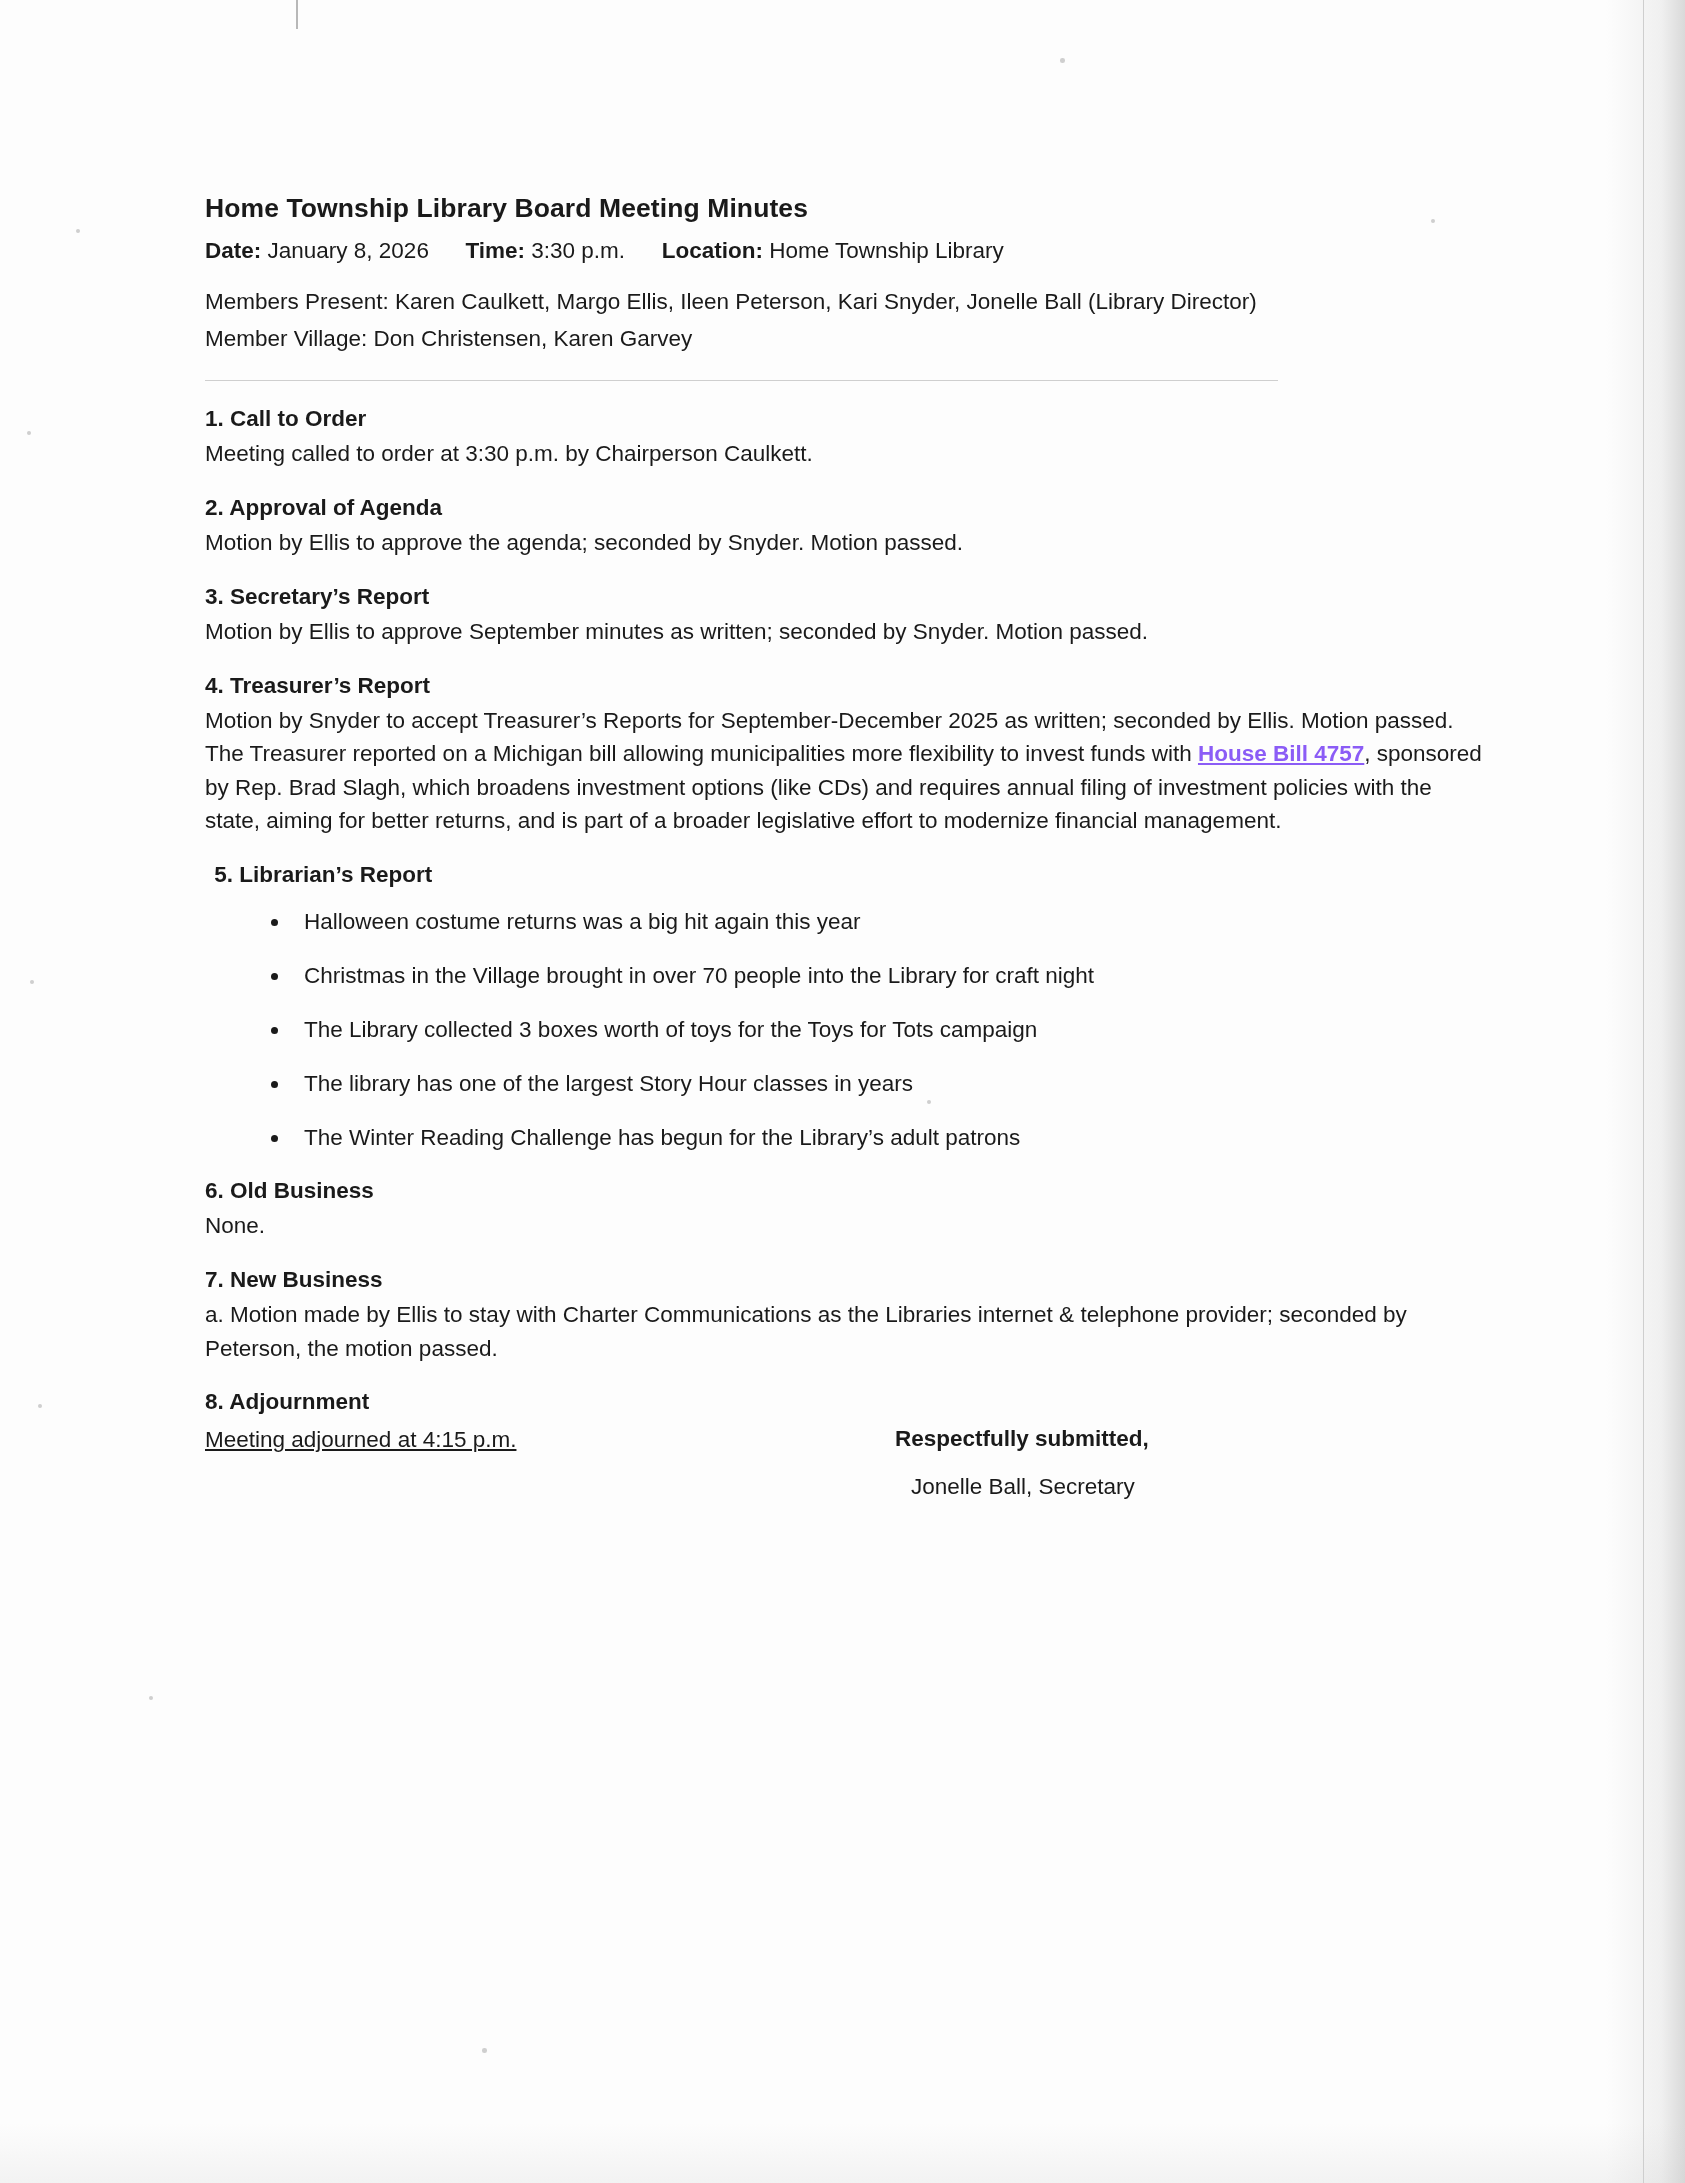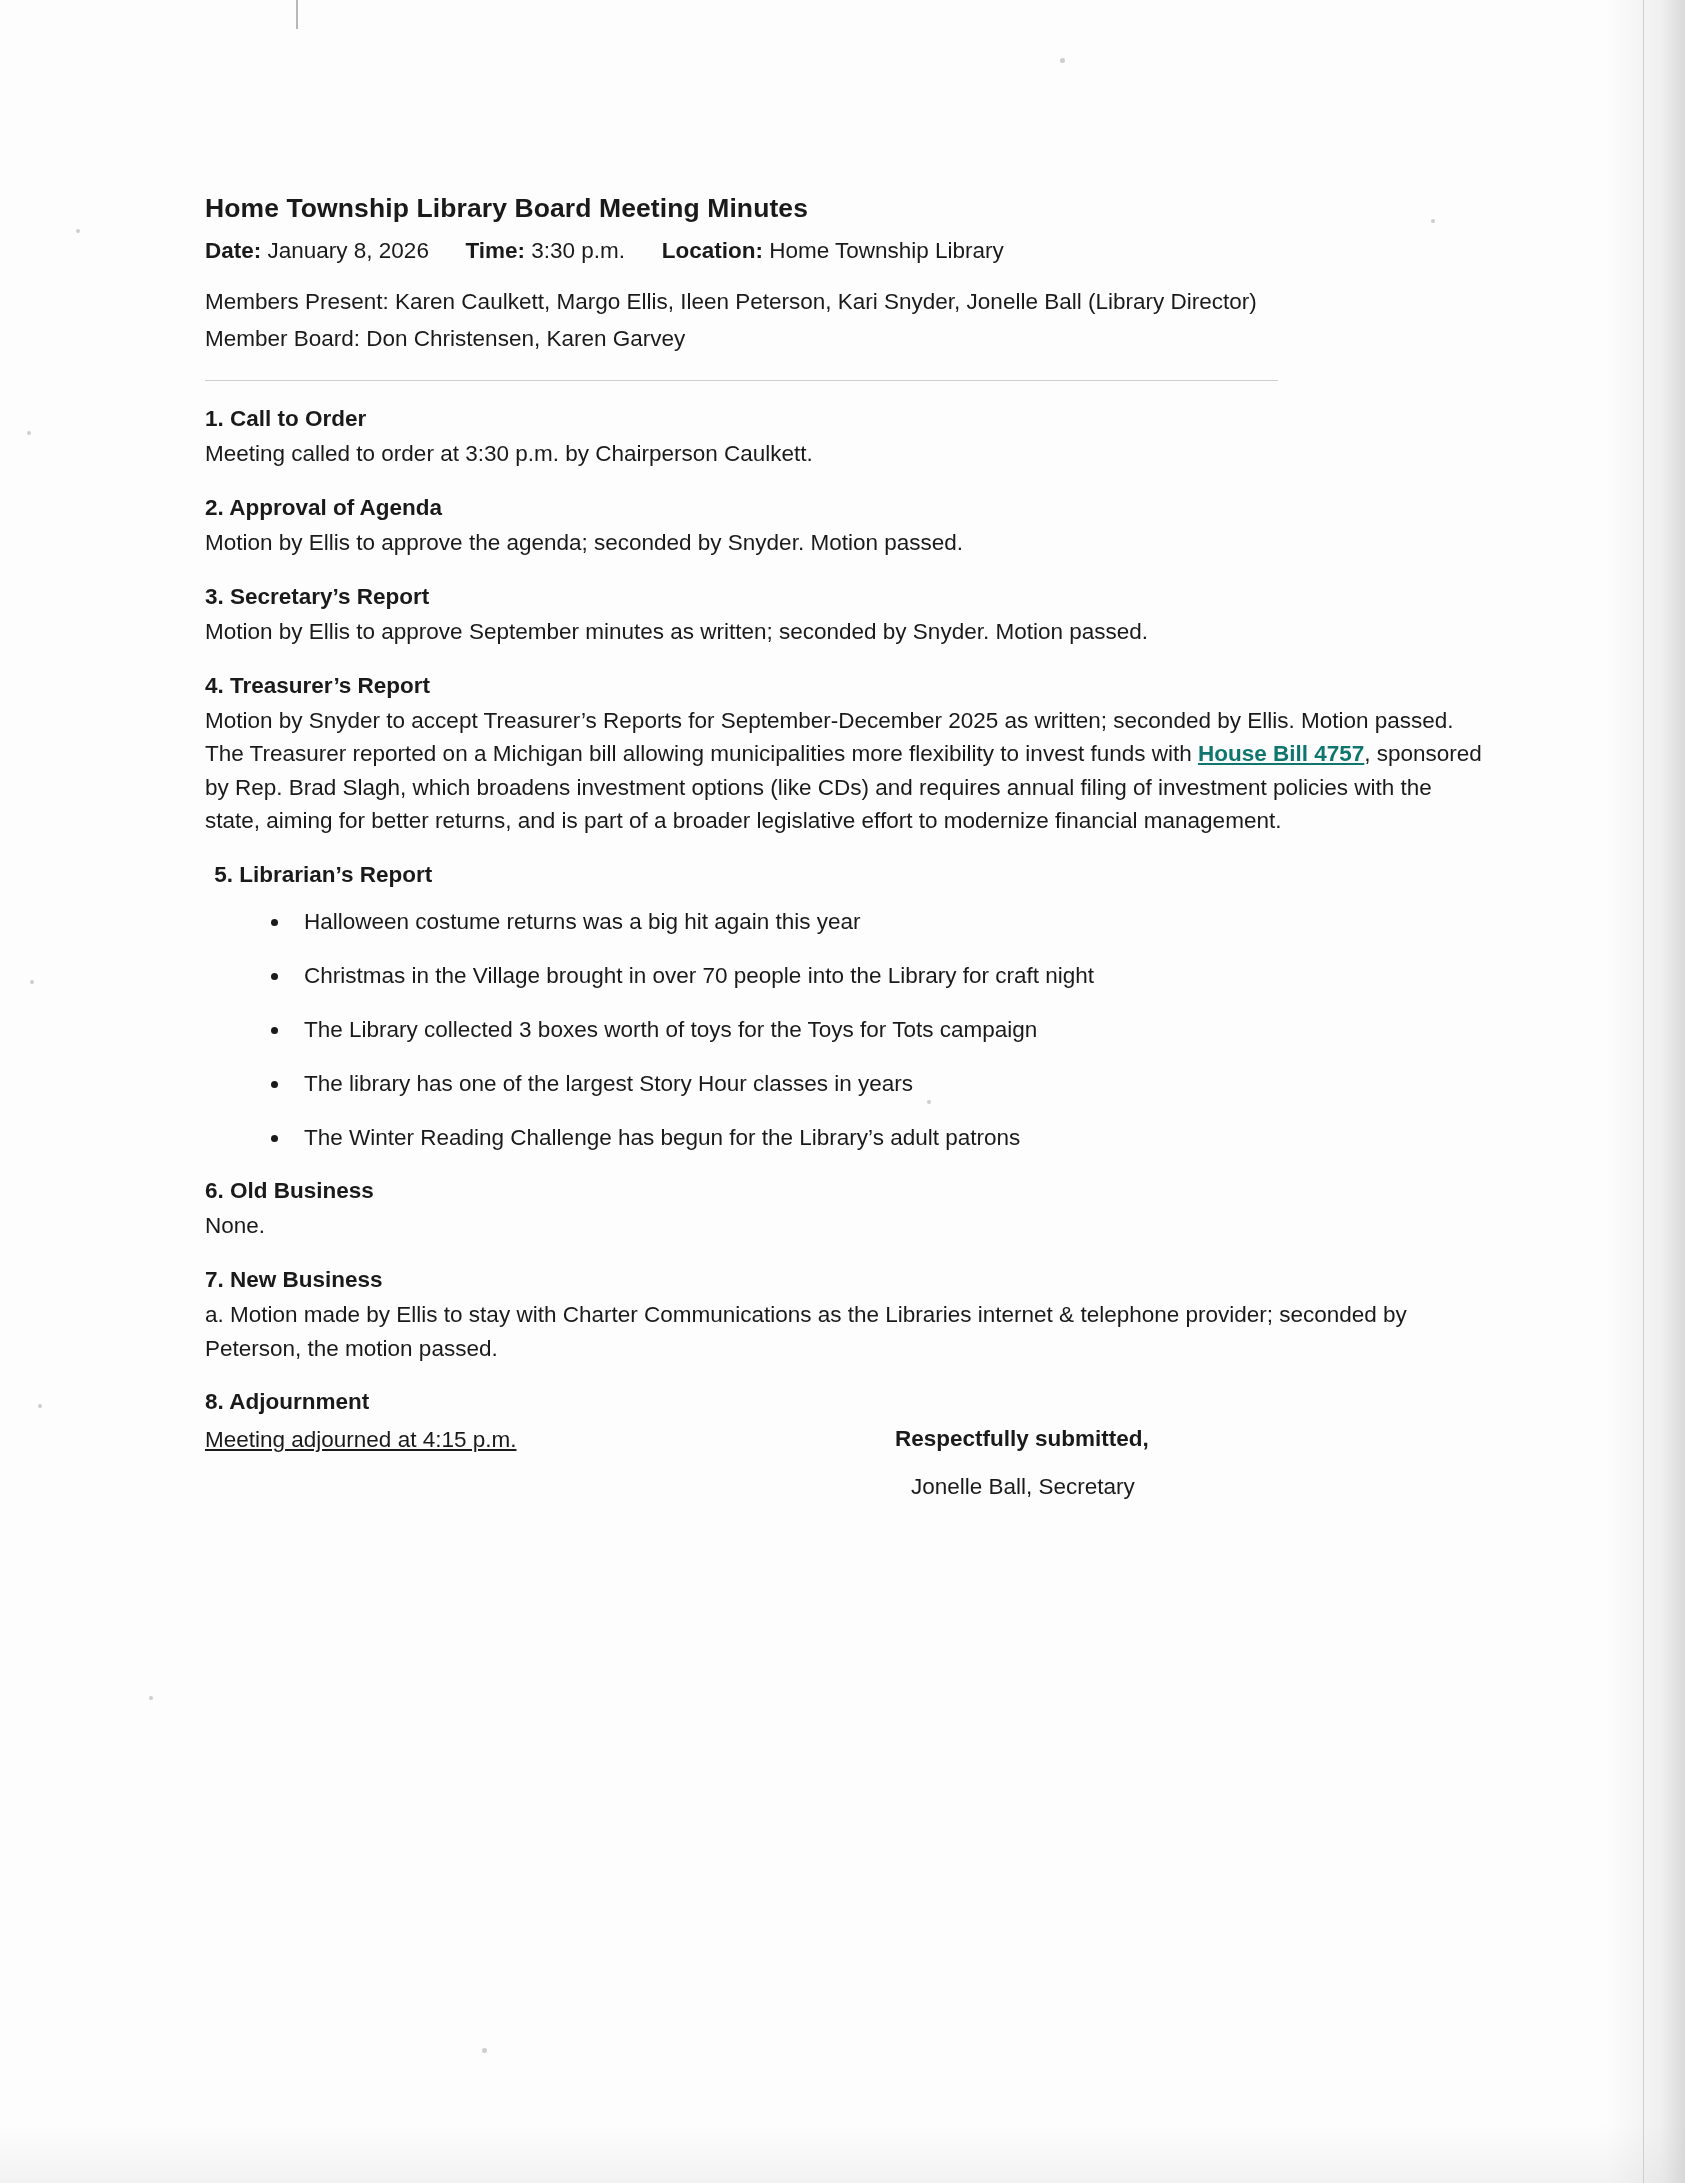--- a/index.html
+++ b/index.html
@@ -139,21 +139,21 @@
     position: absolute;
     left: 66px;
     top: 13.2px;
     width: 7.3px;
     height: 7.3px;
     border-radius: 50%;
     background: #1a1a1a;
   }
 
   a.bill-link {
-    color: #0f766e;
+    color: #8b5cf6;
     font-weight: bold;
     text-decoration: underline;
   }
 
   .closing {
     position: relative;
     margin-top: 6.6px;
     min-height: 79px;
     text-decoration: underline;
   }
@@ -212,21 +212,21 @@
       <span class="lbl">Location:</span>
       <span>Home Township Library</span>
     </p>
 
     <div class="meta-block">
       <p>
         <span class="lbl">Members Present:</span>
         <span>Karen Caulkett, Margo Ellis, Ileen Peterson, Kari Snyder, Jonelle Ball (Library Director)</span>
       </p>
       <p>
-        <span class="lbl">Member Board:</span>
+        <span class="lbl">Member Village:</span>
         <span>Don Christensen, Karen Garvey</span>
       </p>
     </div>
 
     <hr class="divider">
 
     <div class="section">
       <h2>1. Call to Order</h2>
       <p>Meeting called to order at 3:30 p.m. by Chairperson Caulkett.</p>
     </div>

